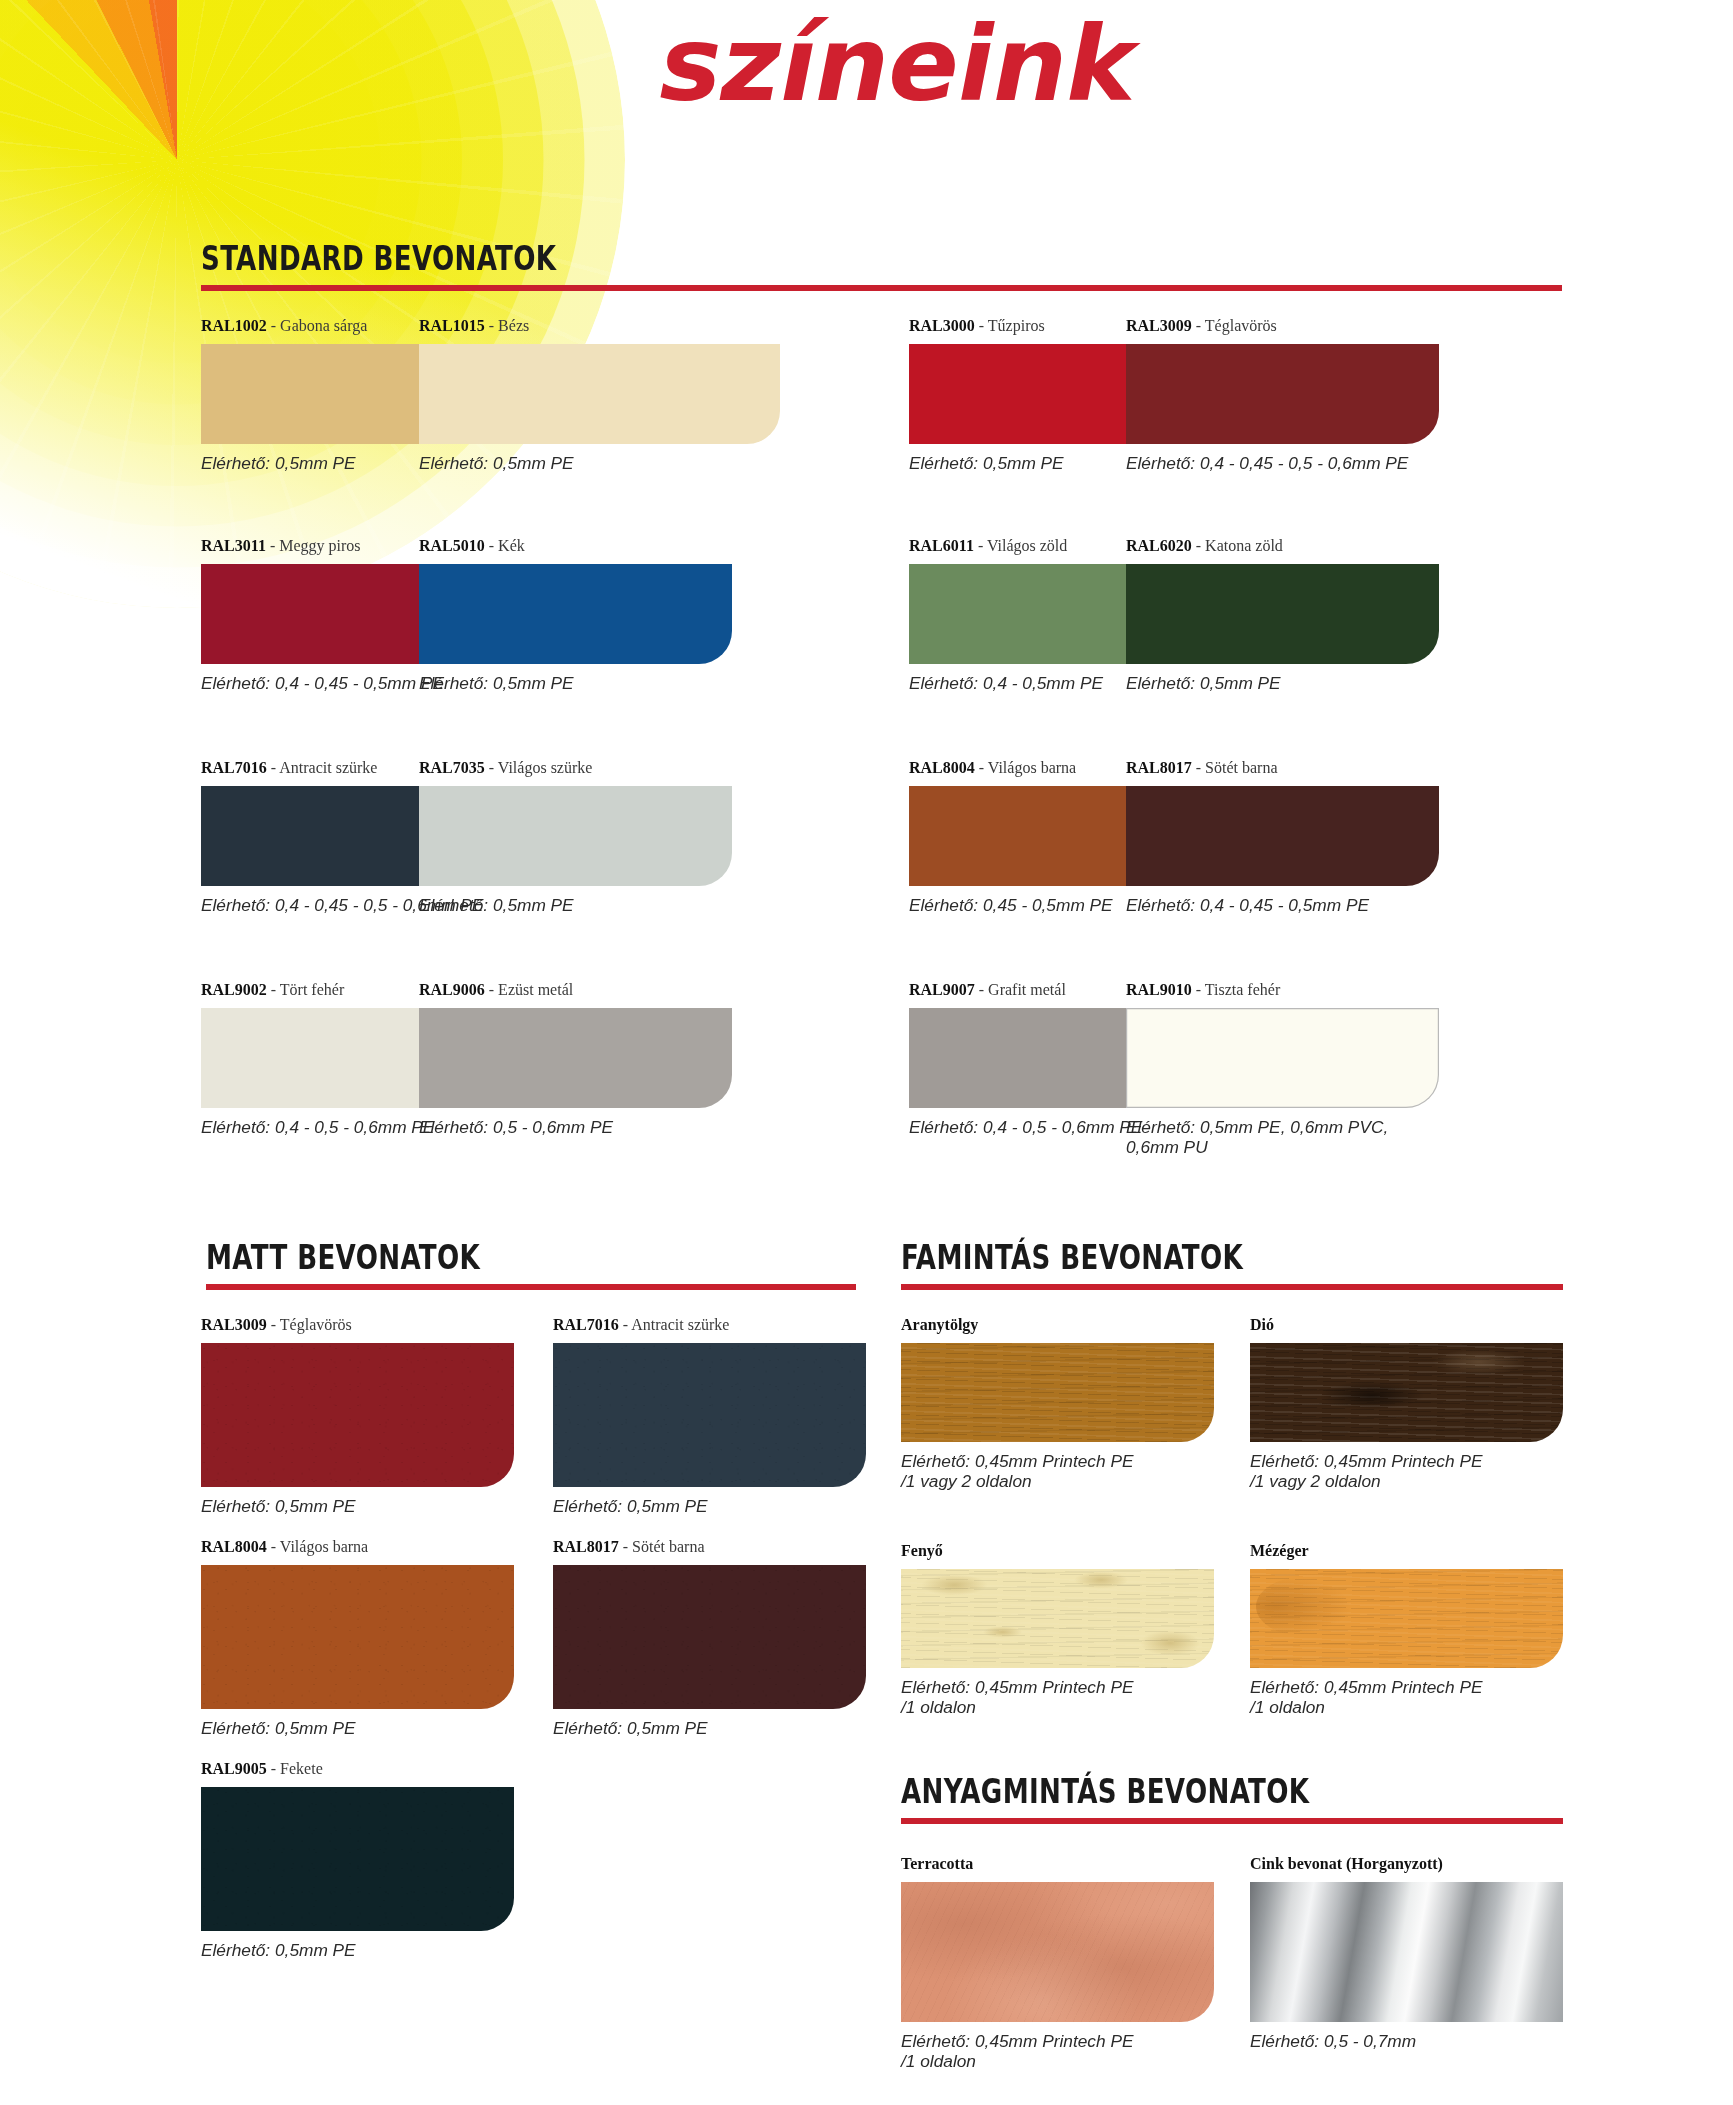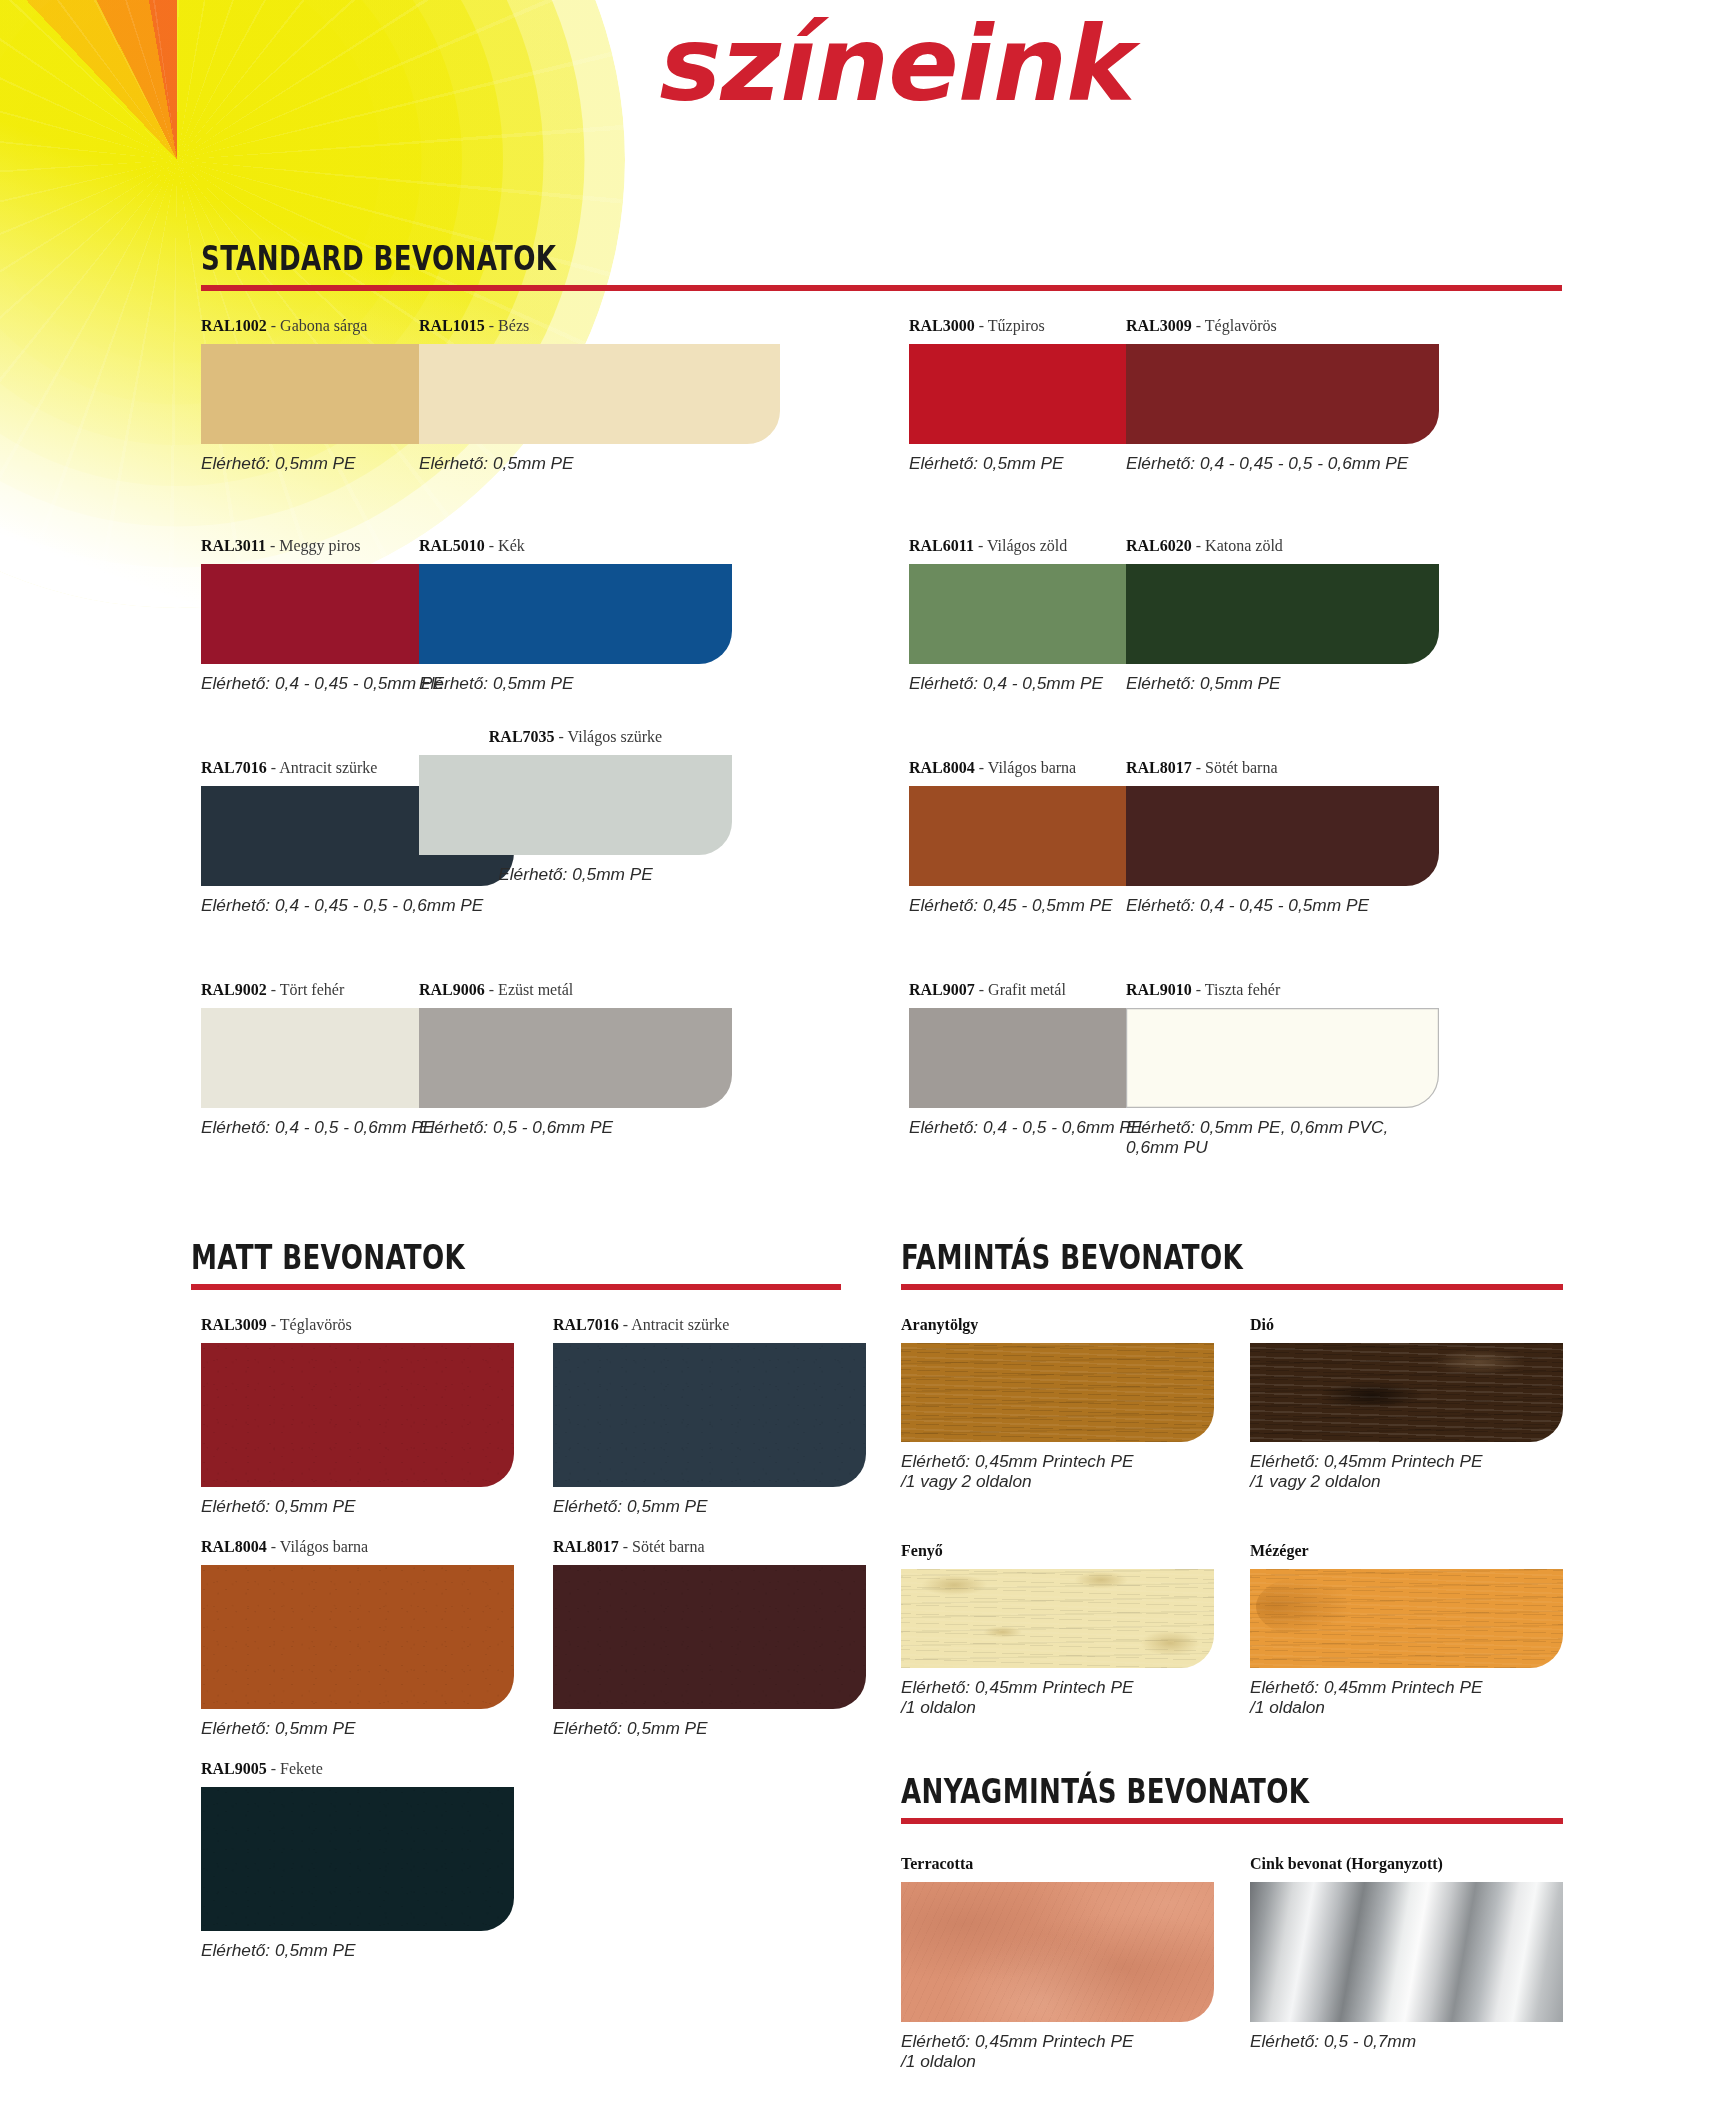--- a/index.html
+++ b/index.html
@@ -197,21 +197,21 @@
       <div class="cell" style="left: 1126px; top: 537px; width: 313px;">
         <div class="label"><b>RAL6020</b> <span class="nm">- Katona zöld</span></div>
         <div class="swatch" style="height: 100px; background: rgb(36, 61, 34);"></div>
         <div class="note">Elérhető: 0,5mm PE</div>
       </div>
       <div class="cell" style="left: 201px; top: 759px; width: 313px;">
         <div class="label"><b>RAL7016</b> <span class="nm">- Antracit szürke</span></div>
         <div class="swatch" style="height: 100px; background: rgb(38, 51, 62);"></div>
         <div class="note">Elérhető: 0,4 - 0,45 - 0,5 - 0,6mm PE</div>
       </div>
-      <div class="cell" style="left: 419px; top: 728px; width: 313px; text-align: center;">
+      <div class="cell" style="left: 419px; top: 759px; width: 313px;">
         <div class="label"><b>RAL7035</b> <span class="nm">- Világos szürke</span></div>
         <div class="swatch" style="height: 100px; background: rgb(204, 210, 205);"></div>
         <div class="note">Elérhető: 0,5mm PE</div>
       </div>
       <div class="cell" style="left: 909px; top: 759px; width: 313px;">
         <div class="label"><b>RAL8004</b> <span class="nm">- Világos barna</span></div>
         <div class="swatch" style="height: 100px; background: rgb(156, 76, 35);"></div>
         <div class="note">Elérhető: 0,45 - 0,5mm PE</div>
       </div>
       <div class="cell" style="left: 1126px; top: 759px; width: 313px;">
@@ -235,21 +235,21 @@
         <div class="note">Elérhető: 0,4 - 0,5 - 0,6mm PE</div>
       </div>
       <div class="cell" style="left: 1126px; top: 981px; width: 313px;">
         <div class="label"><b>RAL9010</b> <span class="nm">- Tiszta fehér</span></div>
         <div class="swatch outlined" style="height: 100px; background: rgb(252, 251, 241);"></div>
         <div class="note">Elérhető: 0,5mm PE, 0,6mm PVC,
 0,6mm PU</div>
       </div>
     </div>
 
-  <div class="cell" style="left:191px; top:1238px; width:650px;">
+  <div class="cell" style="left:206px; top:1238px; width:650px;">
     <div class="sec-title">MATT BEVONATOK</div>
     <div class="sec-rule"></div>
   </div>
   <div id="grid-matt">
       <div class="cell" style="left: 201px; top: 1316px; width: 313px;">
         <div class="label"><b>RAL3009</b> <span class="nm">- Téglavörös</span></div>
         <div class="swatch" style="height: 144px; background: rgb(141, 29, 36);">
           <div class="tex"></div>
         </div>
         <div class="note">Elérhető: 0,5mm PE</div>

